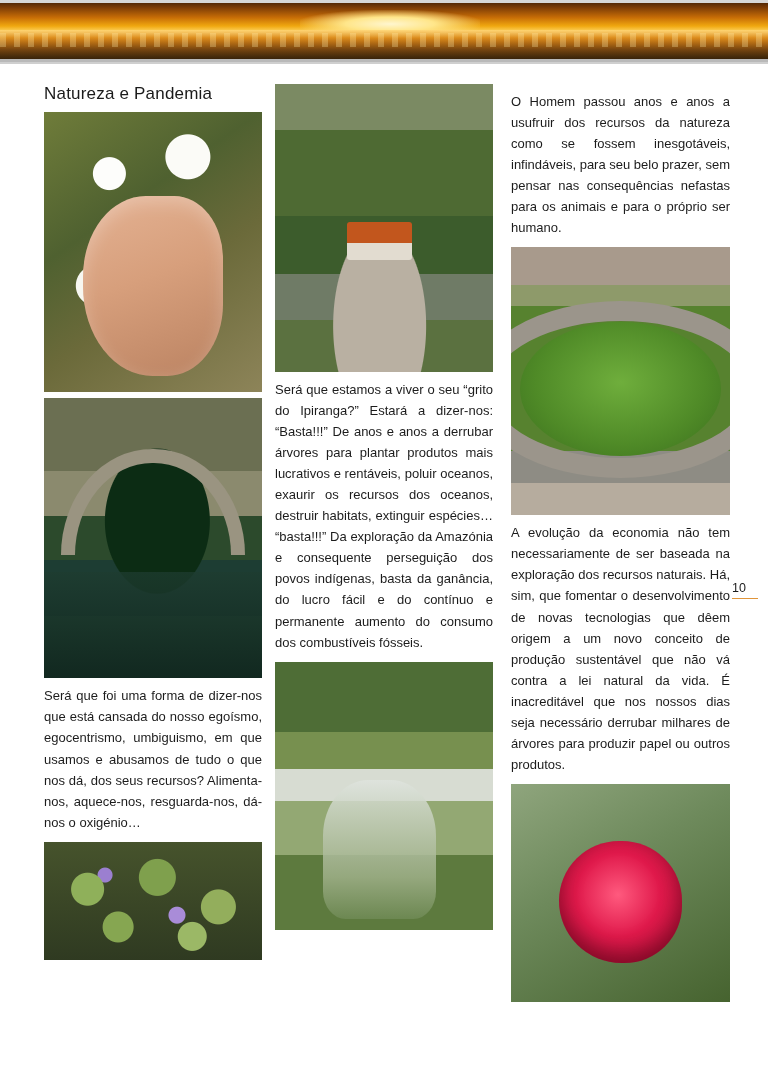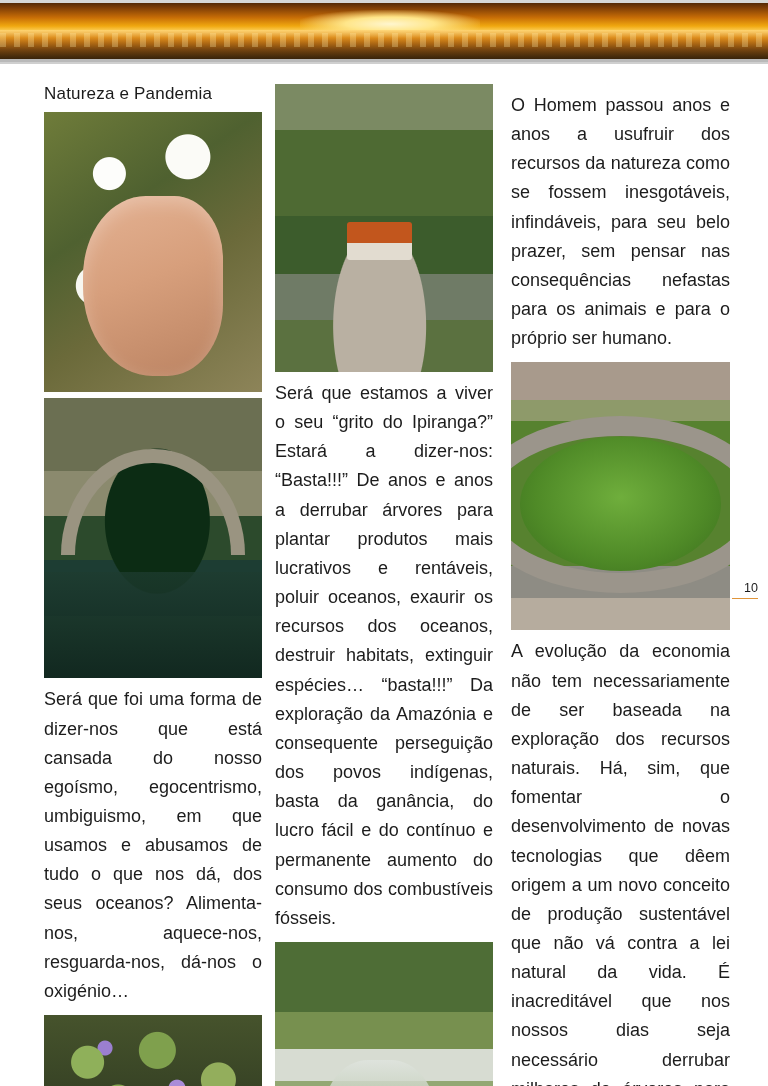--- a/index.html
+++ b/index.html
@@ -107,21 +107,21 @@
   h1.article-title {
     font-size: 17px;
     font-weight: normal;
     color: #1a1a1a;
     margin: 0 0 8px 0;
     letter-spacing: 0.2px;
     line-height: 1.2;
   }
 
   p.body {
-    font-size: 18px;
+    font-size: 13px;
     line-height: 1.62;
     color: #1c1c1c;
     text-align: justify;
     margin: 7px 0 9px 0;
     hyphens: auto;
   }
 
   .photo {
     width: 100%;
     display: block;
@@ -267,21 +267,21 @@
     background: radial-gradient(circle at 48% 44%, #ff5a7e 0%, #e0194b 45%, #a60f33 100%);
     box-shadow: inset 0 -10px 20px rgba(80,0,20,0.55);
   }
 
   
   .page-number-box {
     position: absolute;
     right: 10px;
     top: 520px;
     width: 26px;
-    text-align: right;
+    text-align: left;
   }
   .page-number {
     font-size: 12.5px;
     color: #1c1c1c;
     line-height: 1.1;
   }
   .page-number-rule {
     margin-top: 2px;
     height: 1px;
     background: #e0953a;
@@ -301,21 +301,21 @@
 <div class="page">
 
   <div class="col col-1">
     <h1 class="article-title">Natureza e Pandemia</h1>
 
     <div class="photo ph-daisies"></div>
 
 
     <div class="photo ph-bridge"></div>
 
-    <p class="body">Será que foi uma forma de dizer-nos que está cansada do nosso egoísmo, egocentrismo, umbiguismo, em que usamos e abusamos de tudo o que nos dá, dos seus oceanos? Alimenta-nos, aquece-nos, resguarda-nos, dá-nos o oxigénio…</p>
+    <p class="body">Será que foi uma forma de dizer-nos que está cansada do nosso egoísmo, egocentrismo, umbiguismo, em que usamos e abusamos de tudo o que nos dá, dos seus recursos? Alimenta-nos, aquece-nos, resguarda-nos, dá-nos o oxigénio…</p>
 
     <div class="photo ph-lilies"></div>
   </div>
 
   <div class="col col-2">
     <div class="photo ph-valley"></div>
 
     <p class="body">Será que estamos a viver o seu “grito do Ipiranga?” Estará a dizer-nos: “Basta!!!” De anos e anos a derrubar árvores para plantar produtos mais lucrativos e rentáveis, poluir oceanos, exaurir os recursos dos oceanos, destruir habitats, extinguir espécies… “basta!!!” Da exploração da Amazónia e consequente perseguição dos povos indígenas, basta da ganância, do lucro fácil e do contínuo e permanente aumento do consumo dos combustíveis fósseis.</p>
 
     <div class="photo ph-stream"></div>

